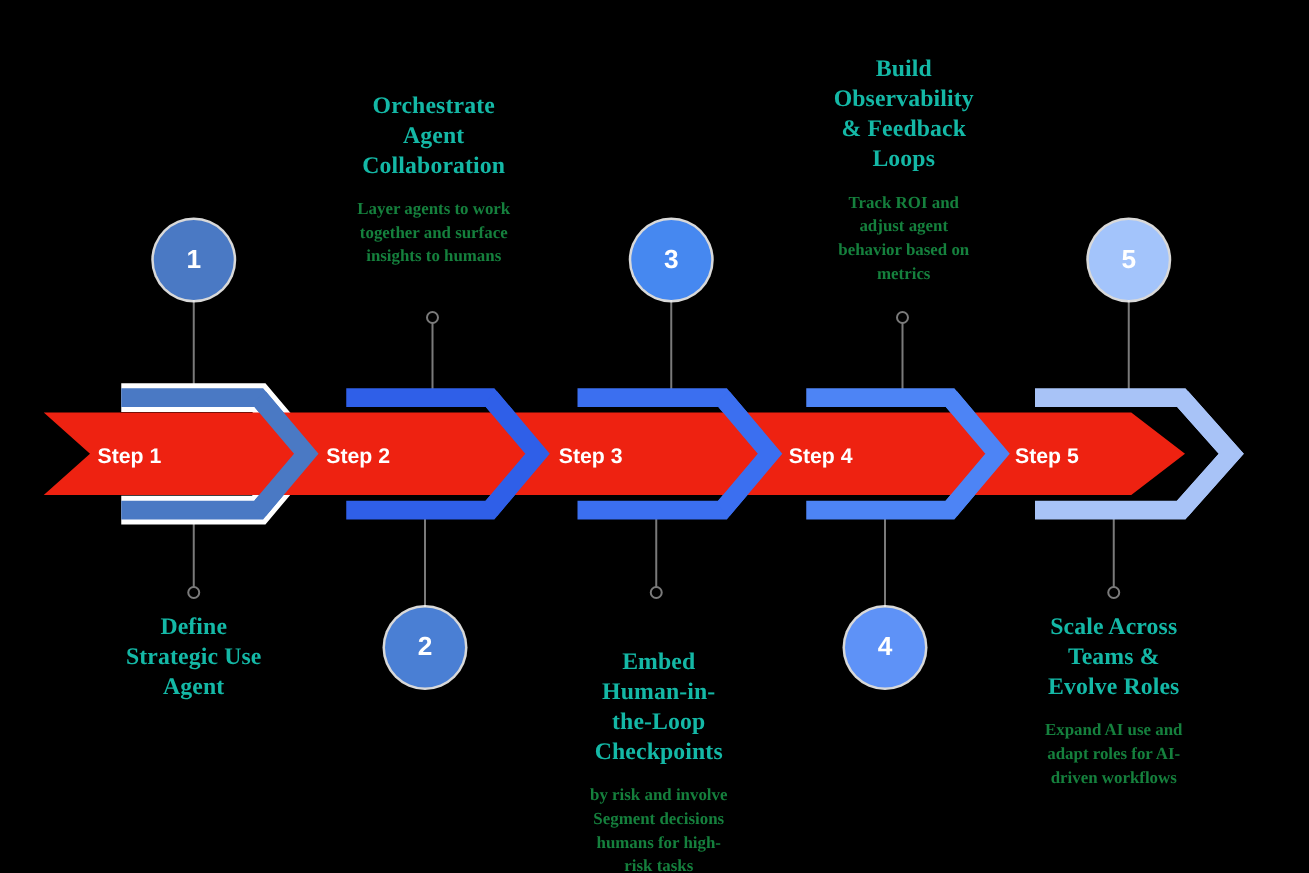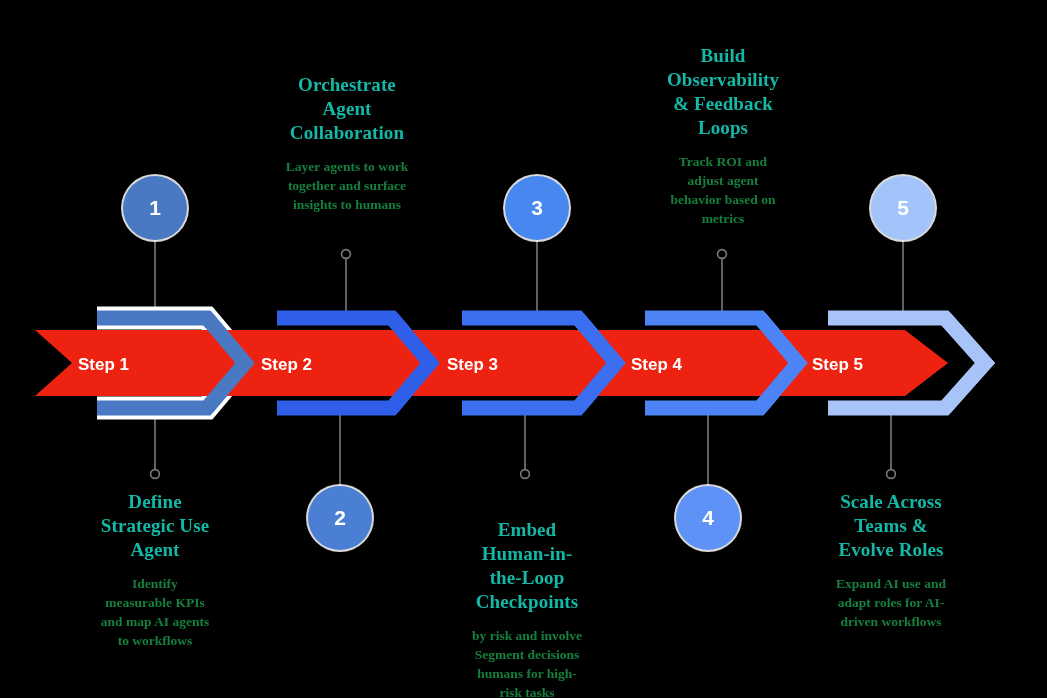--- a/index.html
+++ b/index.html
@@ -135,26 +135,20 @@
   <div class="step-circle" style="left:871px;top:176px;background:#a3c4fb;">
     <span>5</span>
   </div>
 
   <div class="text-block" style="left:60px;top:490px;width:190px;">
     <div class="tb-title">
       <div>Define</div>
       <div>Strategic Use</div>
       <div>Agent</div>
     </div>
-    <div class="tb-desc">
-      <div>Identify</div>
-      <div>measurable KPIs</div>
-      <div>and map AI agents</div>
-      <div>to workflows</div>
-    </div>
   </div>
 
   <div class="text-block" style="left:252px;top:73px;width:190px;">
     <div class="tb-title">
       <div>Orchestrate</div>
       <div>Agent</div>
       <div>Collaboration</div>
     </div>
     <div class="tb-desc">
       <div>Layer agents to work</div>

